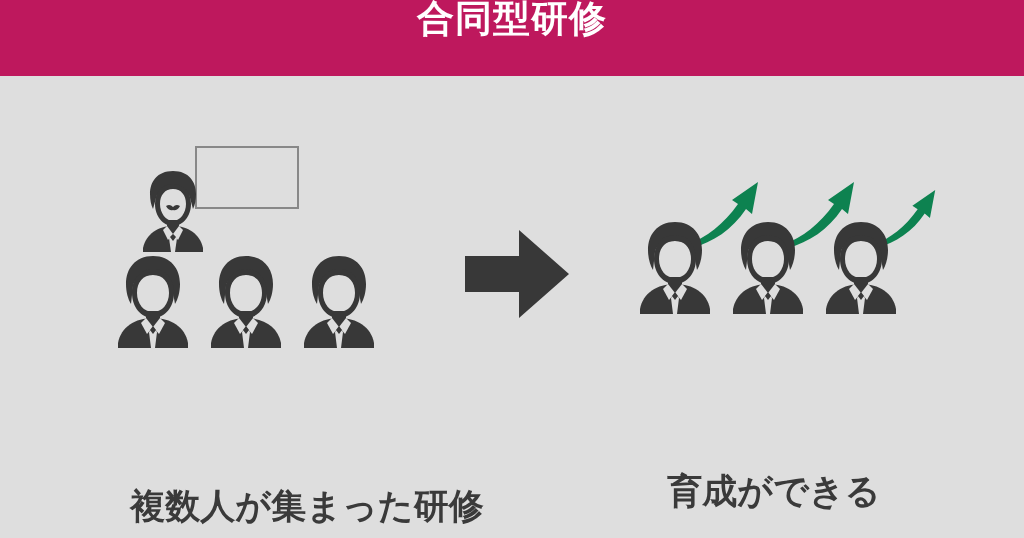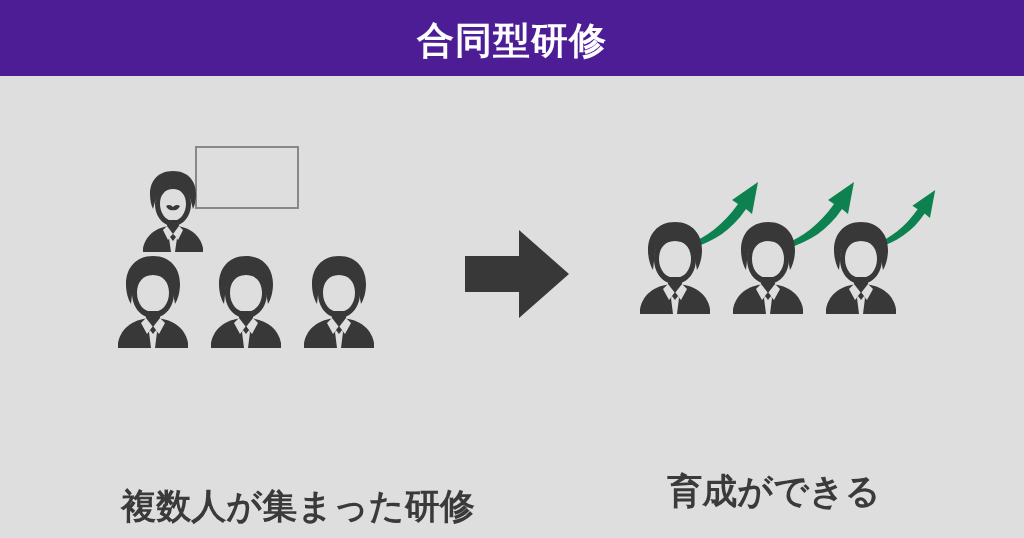--- a/index.html
+++ b/index.html
@@ -16,23 +16,22 @@
     position: relative;
   }
 
   
   .header-bar {
     position: absolute;
     left: 0;
     top: 0;
     width: 1024px;
     height: 80px;
-    background: #4c1d95;
+    background: #be185d;
     display: flex;
-    align-items: center;
     justify-content: center;
     box-sizing: border-box;
   }
   .header-title {
     color: #ffffff;
     font-size: 37px;
     font-weight: bold;
     letter-spacing: 1px;
     line-height: 1;
     white-space: nowrap;
@@ -93,21 +92,21 @@
   .green-arrow svg { display: block; }
 
   
   .caption {
     position: absolute;
     font-weight: bold;
     line-height: 1.25;
     white-space: nowrap;
   }
   .caption-left {
-    left: 3px;
+    left: 12px;
     top: 408px;
     width: 500px;
     text-align: center;
     font-size: 35px;
     color: #3a3a3a;
     padding-left: 45px;
   }
   .caption-right {
     left: 524px;
     top: 393px;

